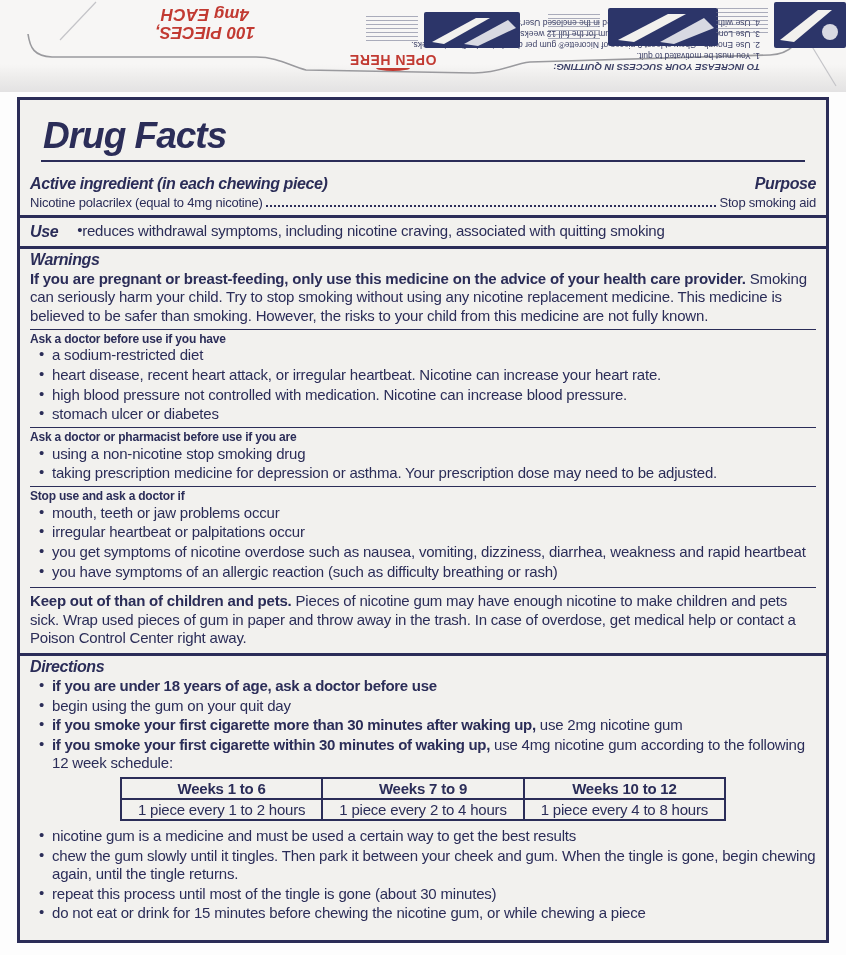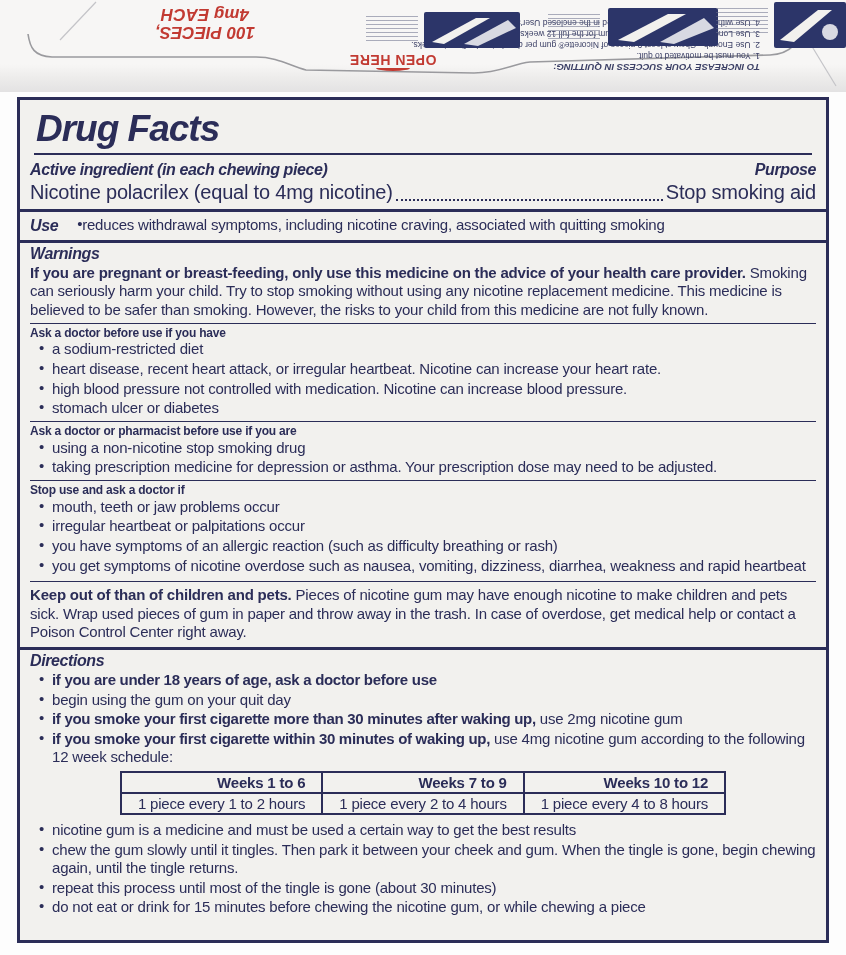--- a/index.html
+++ b/index.html
@@ -46,46 +46,46 @@
   .panel{
     position:relative; margin:5px auto 0; width:812px; min-height:846px;
     box-sizing:border-box;
     background:#f2f1ee;
     border:3px solid #2b2d58;
     padding:4px 10px 8px;
     letter-spacing:-.2px;
   }
   .df-title{
     font-size:37px; font-weight:bold; font-style:italic; letter-spacing:-1px;
-    margin:4px; padding:0 0 3px 2px;
+    margin:11px; padding:0 0 3px 2px;
     border-bottom:2px solid #2b2d58;
   }
   .h2{
     font-size:16px; font-weight:bold; font-style:italic; letter-spacing:-.4px;
     margin:2px 0 1px;
   }
   .ai-row{ display:flex; justify-content:space-between; align-items:flex-end; margin-top:3px; }
-  .leader-row{ display:flex; align-items:flex-end; font-size:20px; padding:1px 0 4px; }
+  .leader-row{ display:flex; align-items:flex-end; font-size:13px; padding:1px 0 4px; }
   .leader{ flex:1; border-bottom:2px dotted #2b2d58; margin:0 3px 3px; height:1px; }
   .rule-thick{ border-top:3px solid #2b2d58; margin:1px -10px 2px; }
   .rule-thin{ border-top:1.5px solid #2b2d58; margin:3px 0 2px; }
   .body-text{ font-size:15px; line-height:1.24; }
   .use-row{ display:flex; align-items:flex-start; gap:10px; padding:2px 0 3px;text-align:center; }
   .use-row .h2{ margin:0; }
   p.par{ margin:1px 0 3px; }
   .subhead{ font-weight:bold; font-size:12px; }
   .bullet{ position:relative; padding-left:22px; margin:0 0 1px; }
   .bullet::before{ content:"•"; position:absolute; left:9px; top:-1px; font-size:15px; }
   .bullet b{ letter-spacing:-.3px; }
   
   table.schedule{
     border-collapse:collapse; margin:4px auto 6px; font-size:15px;
   }
   table.schedule th, table.schedule td{
-    border:2px solid #2b2d58; text-align:right; padding:1px 16px;
+    border:2px solid #2b2d58; text-align:center; padding:1px 16px;
     font-weight:normal; white-space:nowrap;
   }
   table.schedule th{ font-weight:bold; }
 </style>
 </head>
 <body>
 
 <div class="flap">
   <svg class="diecut" width="846" height="92" viewBox="0 0 846 92">
     <path d="M28,34 C30,48 34,56 52,57 L256,57 C278,57 290,66 306,70 L474,73 C500,73 512,64 530,62 L770,55 C792,54 800,40 802,28" fill="none" stroke="#9a9a9e" stroke-width="1.6"></path>
@@ -177,22 +177,22 @@
 
   <div class="rule-thin"></div>
   <div class="subhead body-text">Ask a doctor or pharmacist before use if you are</div>
   <div class="bullet body-text"><span>using a non-nicotine stop smoking drug</span></div>
   <div class="bullet body-text"><span>taking prescription medicine for depression or asthma. Your prescription dose may need to be adjusted.</span></div>
 
   <div class="rule-thin"></div>
   <div class="subhead body-text">Stop use and ask a doctor if</div>
   <div class="bullet body-text"><span>mouth, teeth or jaw problems occur</span></div>
   <div class="bullet body-text"><span>irregular heartbeat or palpitations occur</span></div>
+  <div class="bullet body-text"><span>you get symptoms of nicotine overdose such as nausea, vomiting, dizziness, diarrhea, weakness and rapid heartbeat</span></div>
   <div class="bullet body-text"><span>you have symptoms of an allergic reaction (such as difficulty breathing or rash)</span></div>
-  <div class="bullet body-text"><span>you get symptoms of nicotine overdose such as nausea, vomiting, dizziness, diarrhea, weakness and rapid heartbeat</span></div>
 
   <div class="rule-thin" style="margin-top:6px;"></div>
   <p class="par body-text" style="margin-top:4px;">
     <b>Keep out of than of children and pets.</b>
     <span>Pieces of nicotine gum may have enough nicotine to make children and pets sick. Wrap used pieces of gum in paper and throw away in the trash. In case of overdose, get medical help or contact a Poison Control Center right away.</span>
   </p>
 
   <div class="rule-thick" style="margin-top:5px;"></div>
 
   <div class="h2">Directions</div>

